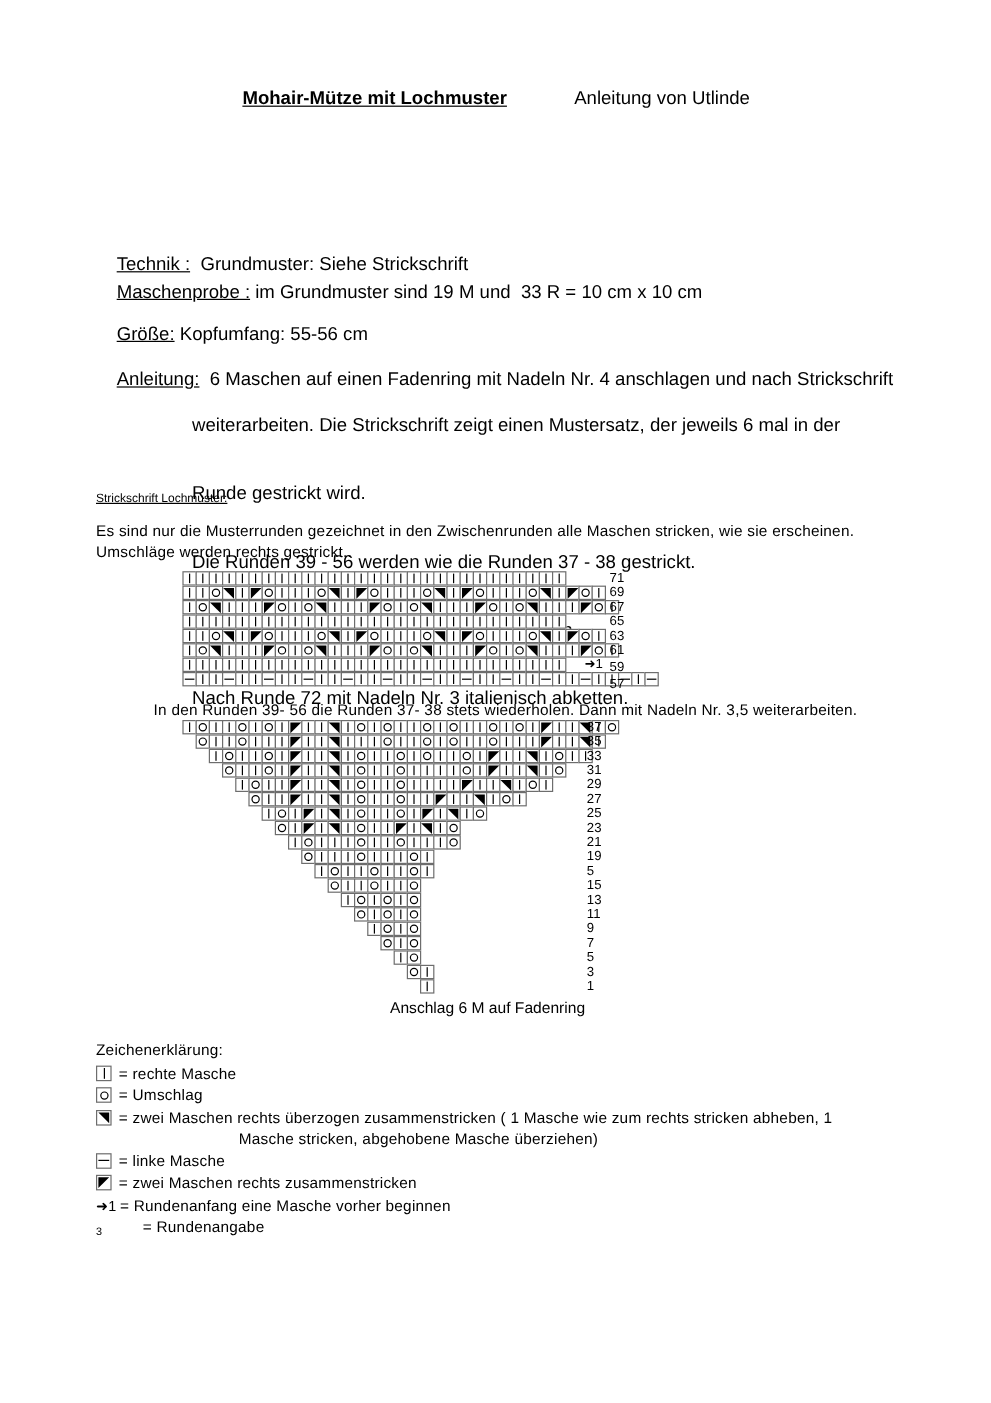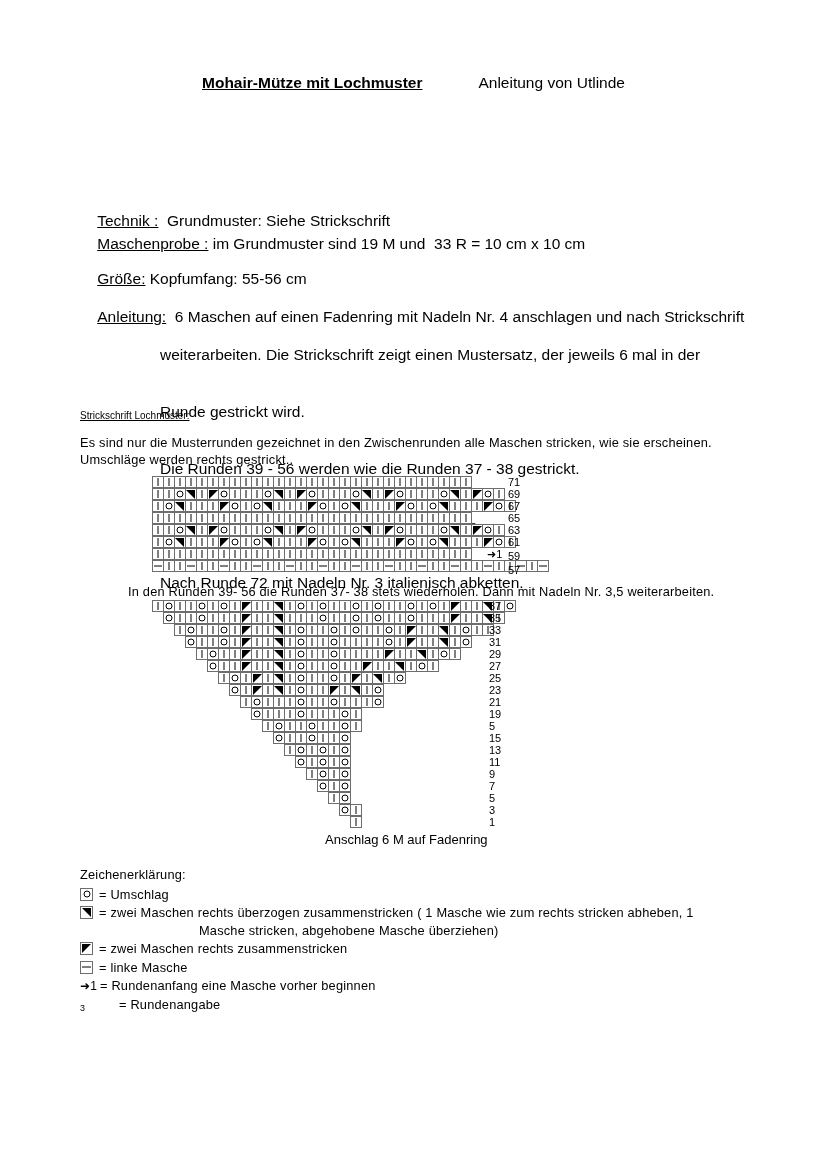--- a/index.html
+++ b/index.html
@@ -1042,41 +1042,47 @@
       <div class="rowlabel" style="margin-top: 0px;">3</div>
       <div class="rowlabel" style="margin-top: 0px;">1</div>
     </div>
   <div id="chart-bottom-caption">Anschlag 6 M auf Fadenring</div>
 
   <div id="legend">
     <span class="legend-title">Zeichenerklärung:</span>
     <div id="legend-items">
         <div class="legend-line">
           <span class="legend-sym">
+            <div class="cell knit"></div>
+          </span>
+          <span class="legend-text">= rechte Masche</span>
+        </div>
+        <div class="legend-line">
+          <span class="legend-sym">
             <div class="cell yo"></div>
           </span>
           <span class="legend-text">= Umschlag</span>
         </div>
         <div class="legend-line">
           <span class="legend-sym">
             <div class="cell ssk"></div>
           </span>
           <span class="legend-text">= zwei Maschen rechts überzogen zusammenstricken ( 1 Masche wie zum rechts stricken abheben, 1<span class="legend-cont">Masche stricken, abgehobene Masche überziehen)</span></span>
         </div>
         <div class="legend-line">
           <span class="legend-sym">
+            <div class="cell purl"></div>
+          </span>
+          <span class="legend-text">= linke Masche</span>
+        </div>
+        <div class="legend-line">
+          <span class="legend-sym">
             <div class="cell k2tog"></div>
           </span>
           <span class="legend-text">= zwei Maschen rechts zusammenstricken</span>
-        </div>
-        <div class="legend-line">
-          <span class="legend-sym">
-            <div class="cell purl"></div>
-          </span>
-          <span class="legend-text">= linke Masche</span>
         </div>
         <div class="legend-line">
           <span class="arrow-sym">➜1</span>
           <span class="legend-text">= Rundenanfang eine Masche vorher beginnen</span>
         </div>
         <div class="legend-line">
           <span class="num-sym">3</span>
           <span class="legend-gap"></span>
           <span class="legend-text">= Rundenangabe</span>
         </div>

